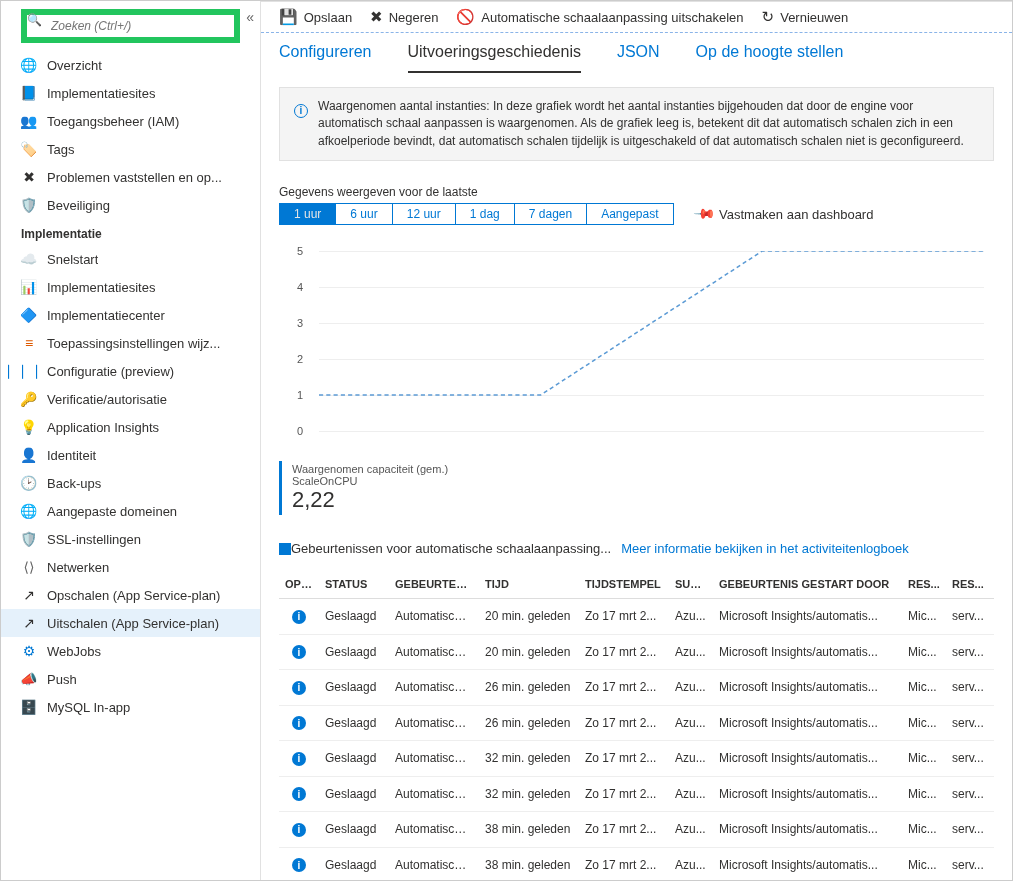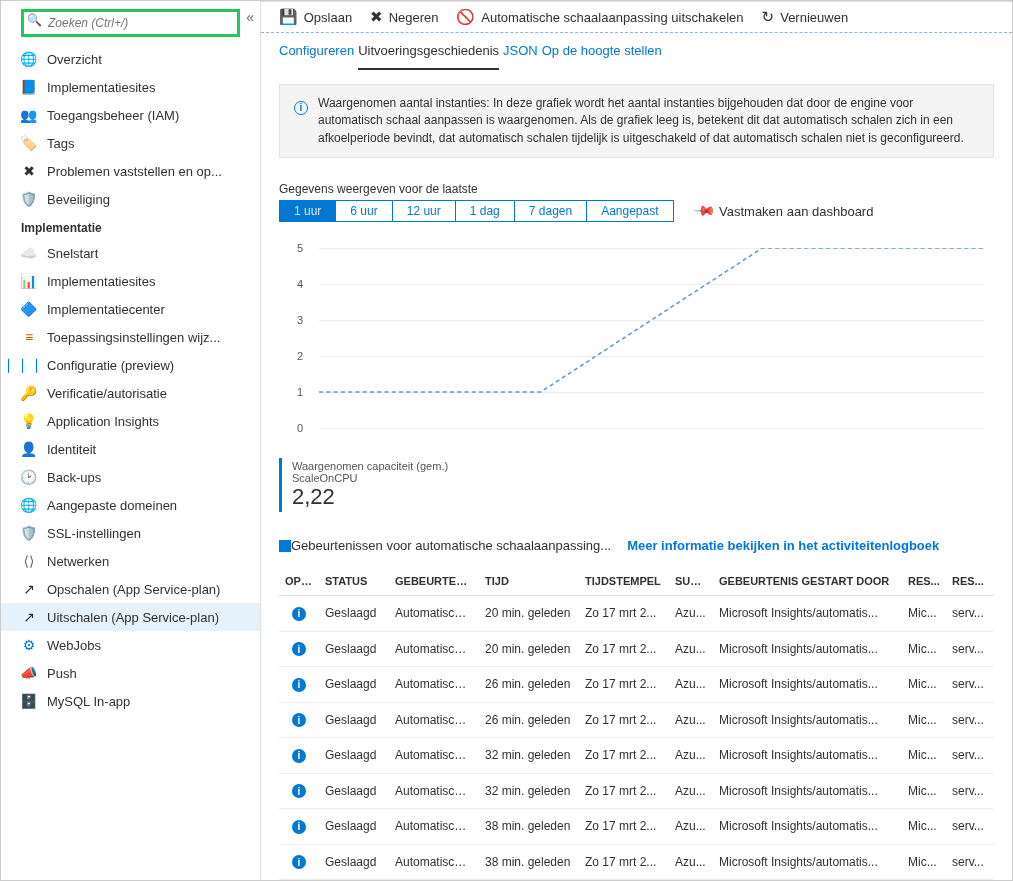--- a/index.html
+++ b/index.html
@@ -7,38 +7,38 @@
     --border:#e1e1e1; --hover:#f3f2f1; --sidebar-w:260px;
     font-family:"Segoe UI","Segoe UI Web",Arial,sans-serif;
   }
   *{box-sizing:border-box}
   body{margin:0;font-size:13px;color:var(--text);background:#fff;display:flex;height:881px;width:1013px;overflow:hidden;border:1px solid #ccc}
   
   
   .sidebar{width:var(--sidebar-w);border-right:1px solid var(--border);display:flex;flex-direction:column;position:relative;background:#fff;flex-shrink:0}
   .collapse-btn{position:absolute;top:6px;right:4px;font-size:14px;color:#666;cursor:pointer;padding:2px}
   .search-wrap{padding:8px 20px 8px 20px}
-  .search{width:100%;border:3px solid #22c55e;padding:4px 6px 4px 24px;font-style:italic;color:#666;font-size:12px;background:#fff}
+  .search{width:100%;border:6px solid #22c55e;padding:4px 6px 4px 24px;font-style:italic;color:#666;font-size:12px;background:#fff}
   .search-wrap{position:relative}
   .search-wrap .sicon{position:absolute;left:26px;top:12px;color:#888;font-size:12px}
   .nav-scroll{flex:1;overflow-y:auto;padding-bottom:8px}
   .nav-scroll::-webkit-scrollbar{width:14px}
   .nav-scroll::-webkit-scrollbar-thumb{background:#c8c8c8;border:3px solid #fff;border-radius:8px}
   .section-h{font-weight:600;padding:8px 20px 4px;font-size:12px;color:#323130}
   .nav-item{display:flex;align-items:center;gap:10px;padding:6px 20px;cursor:pointer;white-space:nowrap;overflow:hidden;text-overflow:ellipsis}
   .nav-item.selected{background:#e5f1fb}
   .nav-item .ic{width:16px;height:16px;display:inline-flex;align-items:center;justify-content:center;font-size:14px}
   .nav-item span.lbl{overflow:hidden;text-overflow:ellipsis}
   
   
   .main{flex:1;display:flex;flex-direction:column;overflow:hidden;border-top:1px solid var(--border)}
   .toolbar{display:flex;align-items:center;gap:18px;padding:6px 18px;border-bottom:1px dashed #8ab4e8;font-size:13px;color:#323130}
   .toolbar .tbtn{display:flex;align-items:center;gap:6px;cursor:pointer}
   .toolbar .tbtn .ticon{font-size:15px;color:#323130}
-  .tabs{display:flex;gap:4px;padding:0 18px;font-size:13px}
+  .tabs{display:flex;gap:36px;padding:0 18px;font-size:16px}
   .tab{padding:10px 0;color:var(--blue);cursor:pointer}
   .tab.active{color:#323130;border-bottom:2px solid #323130;font-weight:400}
   
   .content{flex:1;overflow:auto;padding:14px 18px 0}
   .content::-webkit-scrollbar{width:14px}
   .content::-webkit-scrollbar-thumb{background:#c8c8c8;border:3px solid #fff;border-radius:8px}
   
   .infobox{display:flex;gap:10px;background:#f4f4f4;border:1px solid #e1e1e1;padding:10px 14px;font-size:12px;line-height:1.45;color:#323130}
   .infobox .iicon{color:#0078d4;font-weight:bold;flex-shrink:0;width:14px;height:14px;border:1px solid #0078d4;border-radius:50%;display:inline-flex;align-items:center;justify-content:center;font-size:10px;margin-top:6px}
   
@@ -57,21 +57,21 @@
   .xlabels{display:flex;justify-content:space-between;padding:0 10px 0 60px;font-size:11px;color:#555;margin-top:6px}
   .chart svg{position:absolute;left:40px;top:0;right:10px;bottom:20px;width:calc(100% - 50px);height:180px}
   
   .metric-box{border-left:3px solid var(--blue);padding:2px 10px;margin-top:10px;display:inline-block}
   .metric-box .ml1{font-size:11px;color:#555}
   .metric-box .ml2{font-size:11px;color:#555}
   .metric-box .mval{font-size:22px;color:#323130}
   
   .events-head{display:flex;align-items:center;margin-top:26px;font-size:13px}
   .events-head .eicon{width:12px;height:12px;background:var(--blue);display:inline-block}
-  .events-head .elink{color:var(--blue);font-weight:700;cursor:pointer;margin-left:16px}
+  .events-head .elink{color:var(--blue);font-weight:400;cursor:pointer;margin-left:10px}
   
   table.events{width:100%;border-collapse:collapse;margin-top:14px;font-size:12px;table-layout:fixed}
   table.events th{text-align:left;font-weight:600;padding:8px 6px;border-bottom:1px solid #ddd;color:#323130;font-size:11px;white-space:nowrap;overflow:hidden;text-overflow:ellipsis}
   table.events td{padding:10px 6px;border-bottom:1px solid #eee;white-space:nowrap;overflow:hidden;text-overflow:ellipsis}
   .info-dot{width:14px;height:14px;border-radius:50%;background:#0078d4;color:#fff;display:inline-flex;align-items:center;justify-content:center;font-size:10px;font-weight:bold}
 </style>
 </head>
 <body>
 
 <div class="sidebar">

